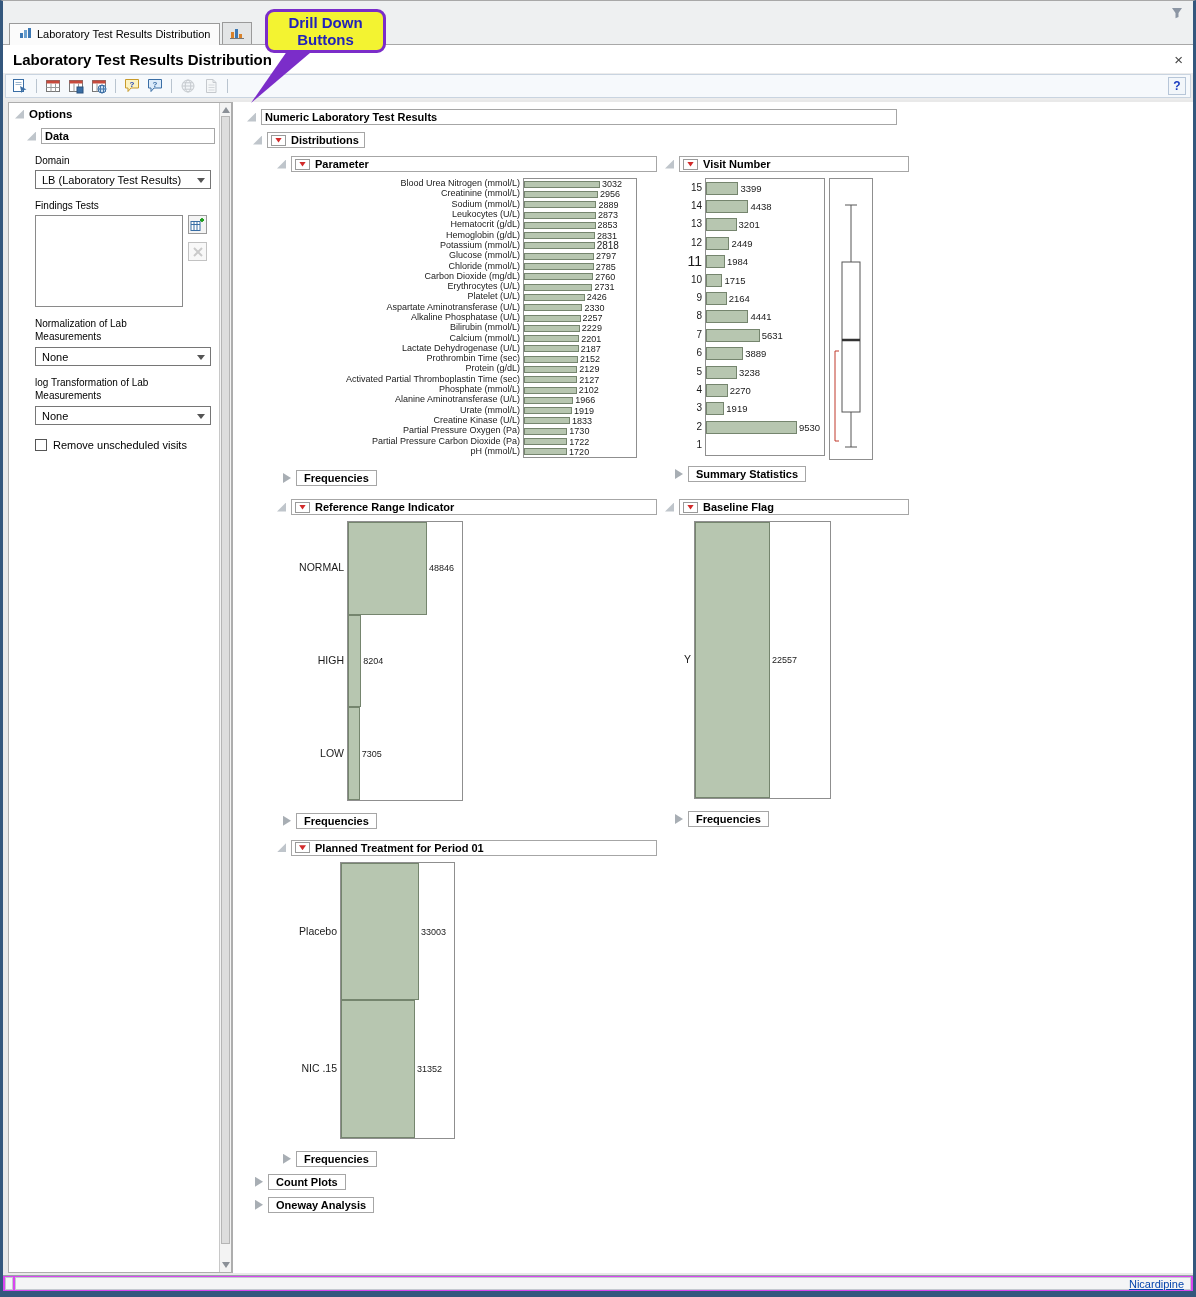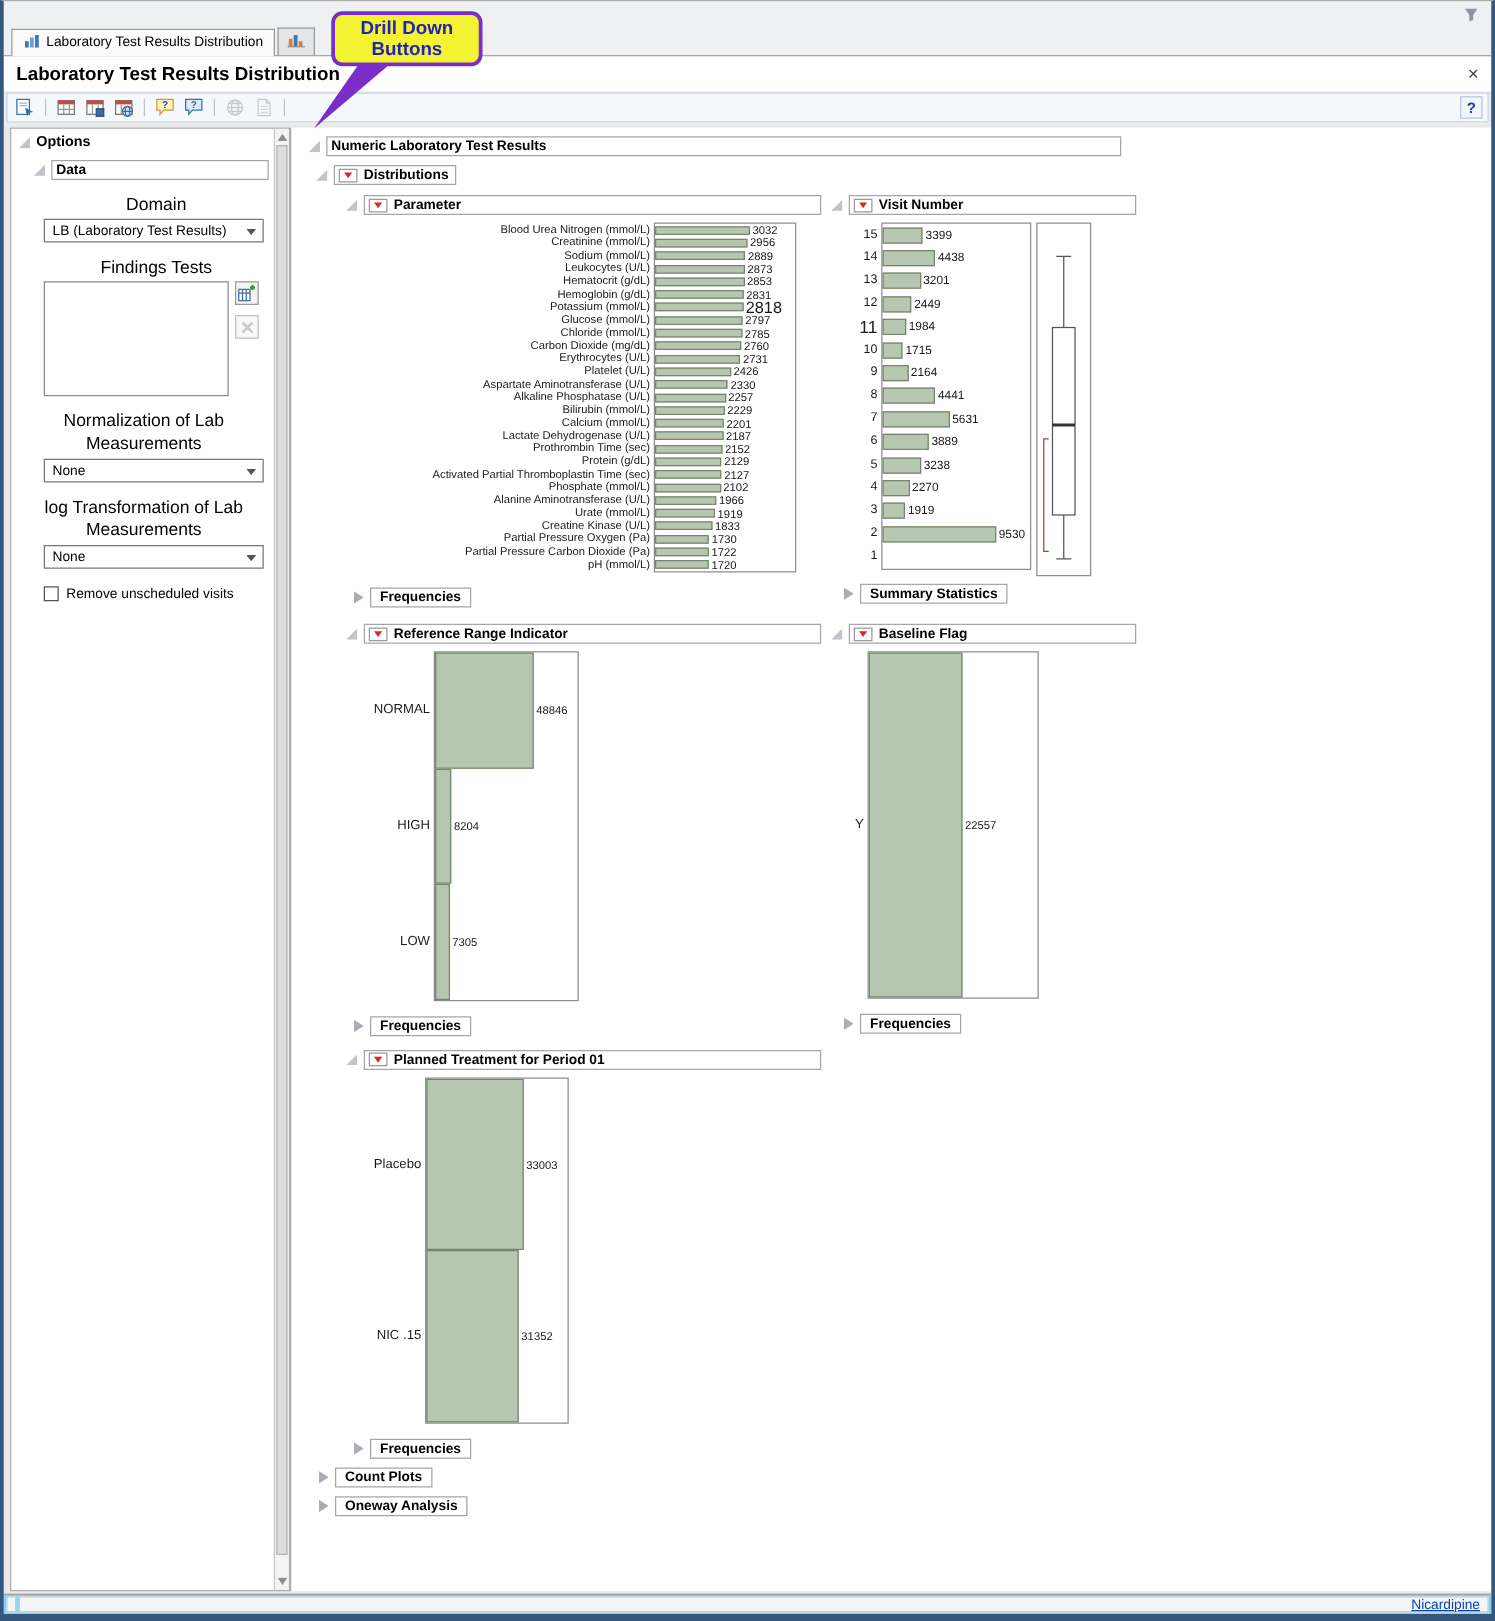--- a/index.html
+++ b/index.html
@@ -35,21 +35,21 @@
 
   
   .content { flex:1; display:flex; background:#e9e9e9; overflow:hidden; }
   .sidebar { width:224px; margin:2px 0 2px 5px; background:#fff;
              border:1px solid #adadad; position:relative; overflow:hidden; }
   .sb-inner { padding:5px 16px 5px 6px; }
   .sb-title-row { display:flex; align-items:center; gap:5px; margin-bottom:8px; }
   .sb-title { font-size:11.5px; font-weight:bold; }
   .sb-body { padding-left:12px; }
   .sb-field { margin-top:11px; padding-left:8px; }
-  .sb-field label { display:block; font-size:14px; margin-bottom:4px;text-align:center; }
+  .sb-field label { display:block; font-size:10px; margin-bottom:4px; }
   .sb-field label.wrap { width:160px; line-height:1.25; }
   .dropdown { position:relative; width:176px; height:19px; border:1px solid #767676;
               background:#fff; font-size:11px; display:flex; align-items:center;
               padding:0 18px 0 6px; white-space:nowrap; overflow:hidden; }
   .dd-arrow { position:absolute; right:5px; top:7px; width:8px; height:5px;
               background:#555; clip-path:polygon(0 0,100% 0,50% 100%); }
   .findings-row { display:flex; align-items:flex-start; gap:5px; }
   .listbox { width:148px; height:92px; border:1px solid #8a8a8a; background:#fff; }
   .lb-btns { display:flex; flex-direction:column; gap:8px; }
   .lb-btn { width:19px; height:19px; border:1px solid #9a9a9a; background:#f4f4f4;
@@ -99,21 +99,21 @@
   .vgroup { display:flex; align-items:flex-start; }
 
   
   .callout { position:absolute; left:262px; top:8px; width:121px; height:44px; z-index:60;
              background:#f3f331; border:3px solid #7b2dc9; border-radius:9px;
              display:flex; flex-direction:column; align-items:center; justify-content:center;
              font-weight:bold; font-size:15px; color:#2222b8; line-height:1.15; }
   .callout-tail { position:absolute; left:240px; top:44px; z-index:55; }
 
   
-  .statusbar { height:16px; background:#7dd3fc; border-top:1px solid #9aa2aa;
+  .statusbar { height:16px; background:#d946ef; border-top:1px solid #9aa2aa;
                display:flex; align-items:stretch; padding:1px 2px; gap:2px; }
   .seg { border:1px solid #c3c9cf; background:#f4f5f6; }
   .seg.small { width:8px; }
   .seg.mainseg { flex:1; display:flex; align-items:center; justify-content:flex-end;
                  padding-right:6px; }
   .status-link { color:#0645ad; text-decoration:underline; font-size:11px; cursor:pointer; }
 </style>
 </head>
 <body>
 
@@ -385,21 +385,21 @@
                 <div class="bar-row" style="height: 10.3px;">
                   <div class="bar" style="width: 71.5132px; height: 7px;"></div>
                   <div class="bar-count" style="font-size: 9px;">2853</div>
                 </div>
                 <div class="bar-row" style="height: 10.3px;">
                   <div class="bar" style="width: 70.9617px; height: 7px;"></div>
                   <div class="bar-count" style="font-size: 9px;">2831</div>
                 </div>
                 <div class="bar-row" style="height: 10.3px;">
                   <div class="bar" style="width: 70.6359px; height: 7px;"></div>
-                  <div class="bar-count" style="font-size: 13px;">2818</div>
+                  <div class="bar-count" style="font-size: 10px;">2818</div>
                 </div>
                 <div class="bar-row" style="height: 10.3px;">
                   <div class="bar" style="width: 70.1095px; height: 7px;"></div>
                   <div class="bar-count" style="font-size: 9px;">2797</div>
                 </div>
                 <div class="bar-row" style="height: 10.3px;">
                   <div class="bar" style="width: 69.8087px; height: 7px;"></div>
                   <div class="bar-count" style="font-size: 9px;">2785</div>
                 </div>
                 <div class="bar-row" style="height: 10.3px;">

